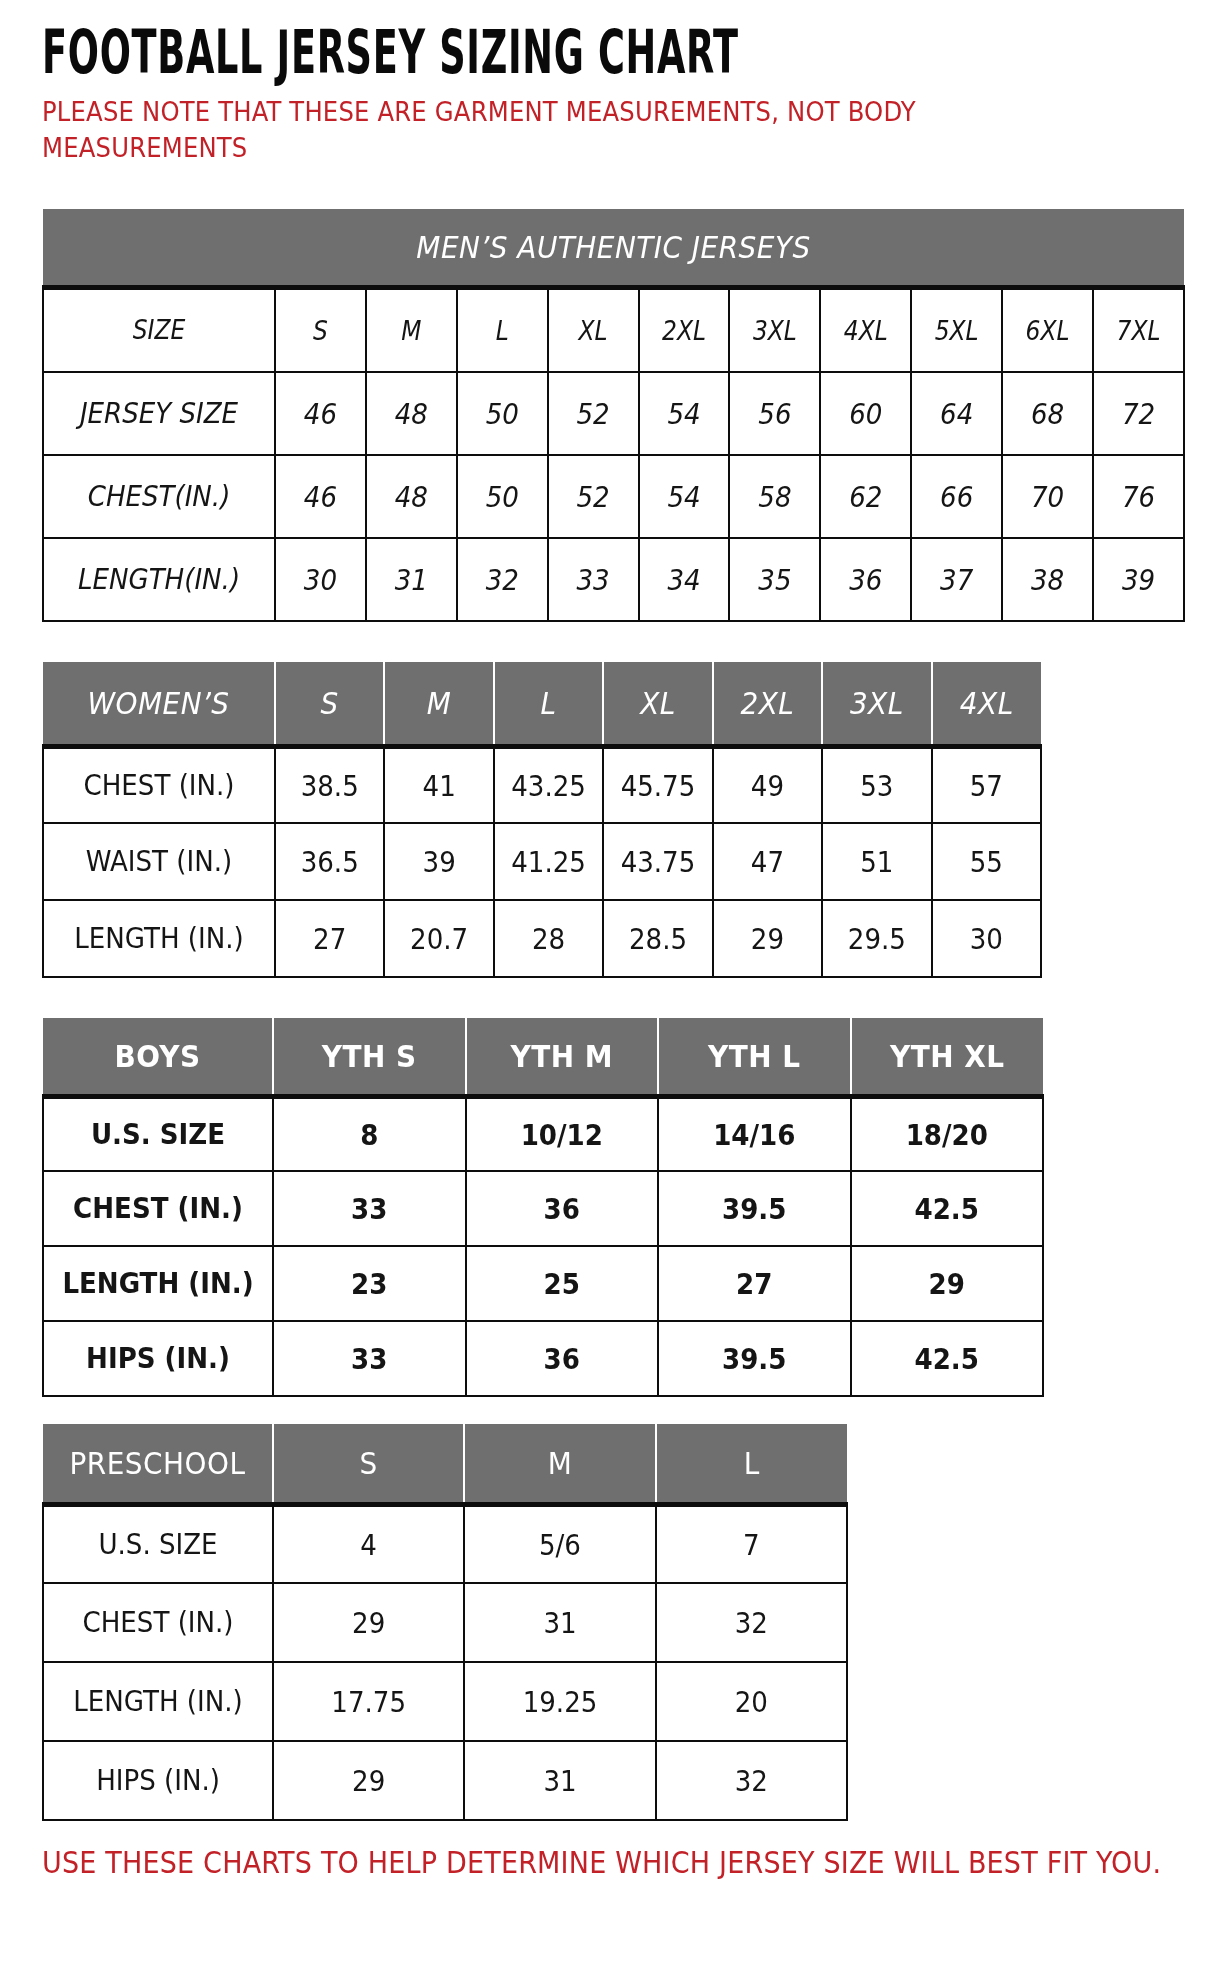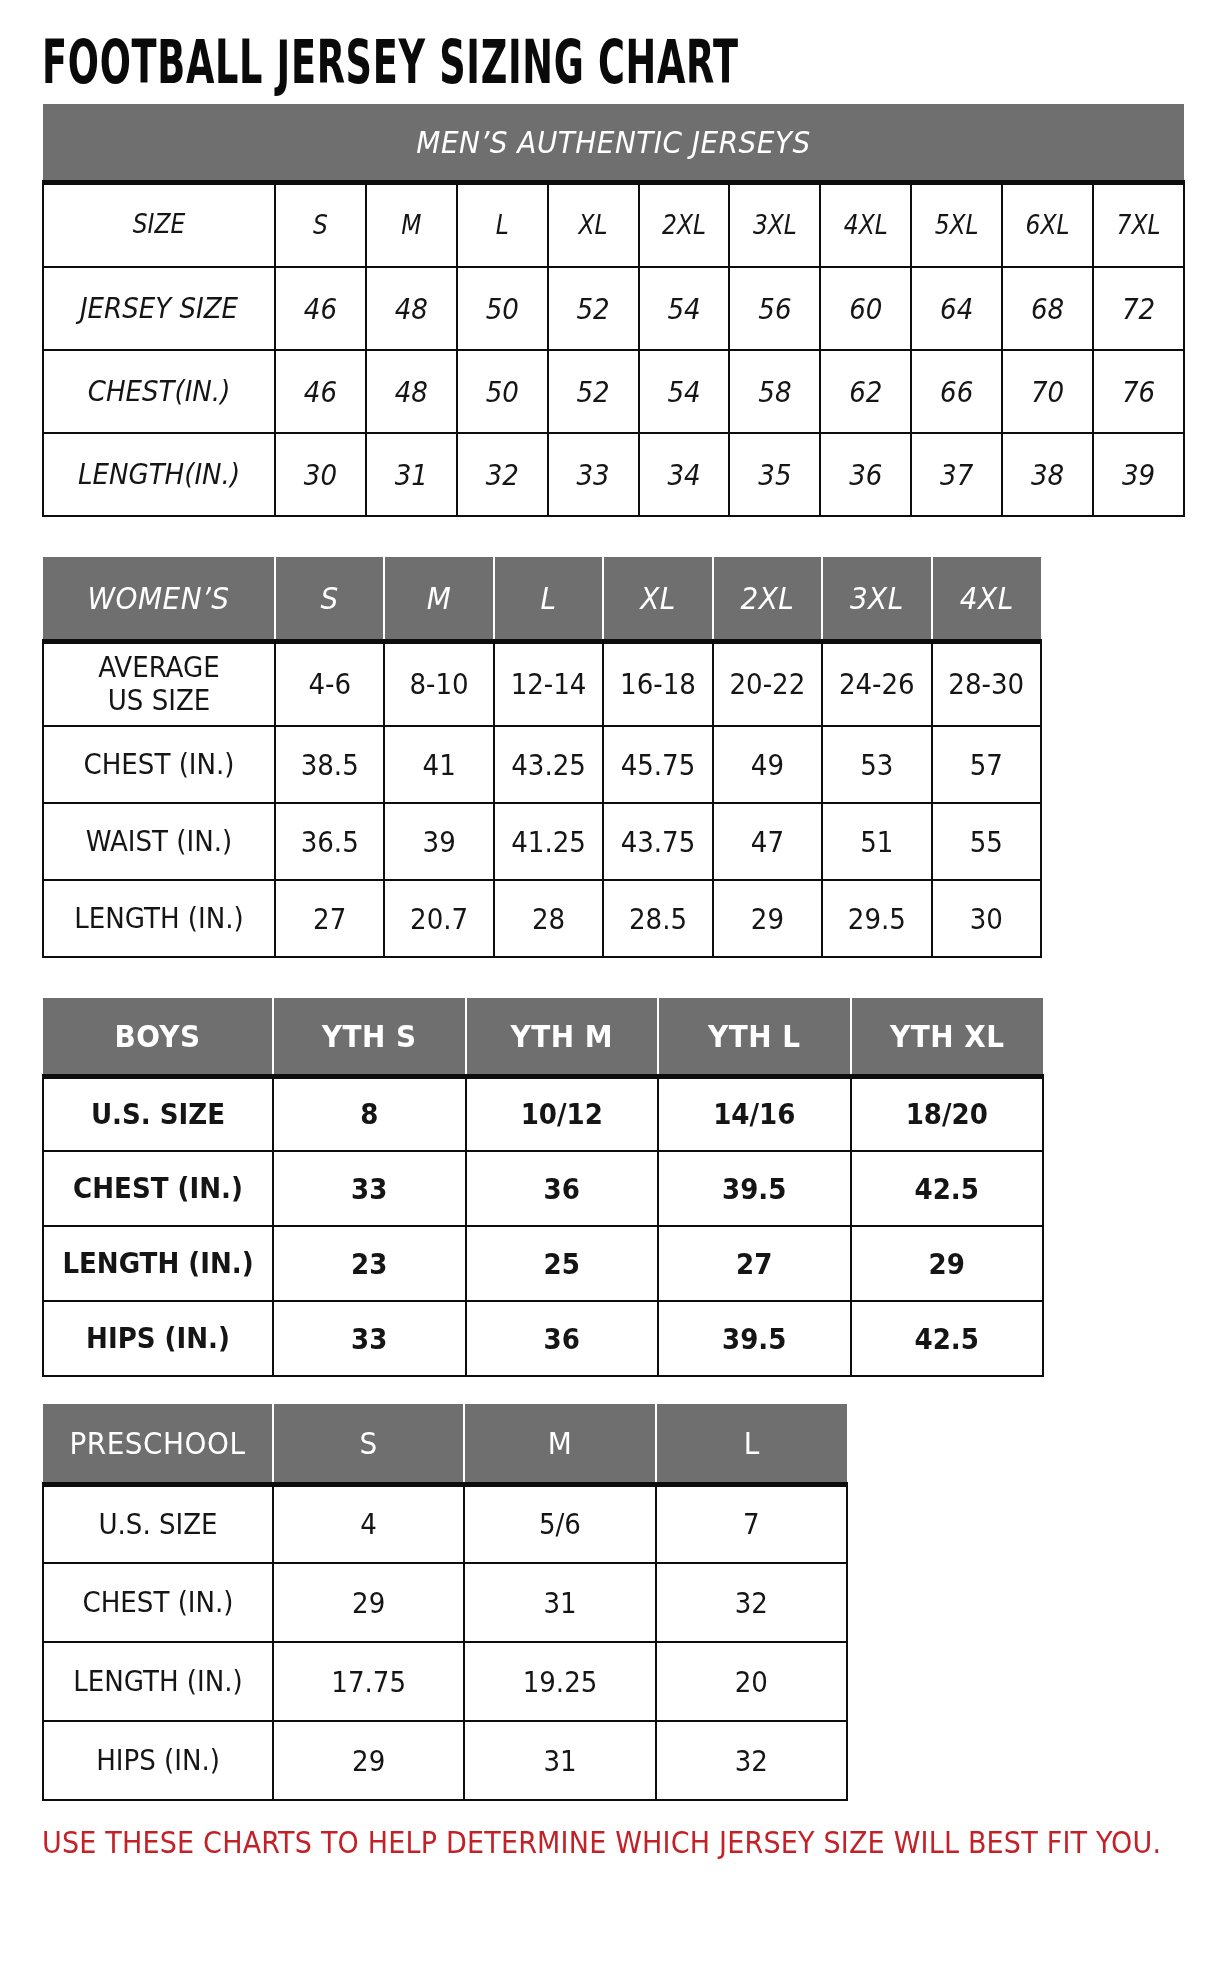--- a/index.html
+++ b/index.html
@@ -1,21 +1,21 @@
 <!DOCTYPE html>
 <html><head>
 <meta charset="utf-8">
 <style>
   html,body { margin:0; padding:0; }
   body {
     width:1220px; height:1974px; overflow:hidden; background:#ffffff;
     font-family:"DejaVu Sans Condensed","Liberation Sans","DejaVu Sans",sans-serif;
     color:#151515;
   }
-  .page { padding:24px 35px 0 42px; }
+  .page { padding:14px 35px 0 42px; }
 
   h1.page-title {
     font-size:60px; font-weight:700; line-height:1; letter-spacing:1px;
     margin:8px 0 12px 0; white-space:nowrap; color:#0a0a0a;
     transform:scaleX(0.68); transform-origin:left center;
   }
   .note {
     color:#C32128; font-size:27px; line-height:1.32; font-weight:400;
     letter-spacing:0.2px; max-width:920px; margin:0 0 44px 0;
   }
@@ -66,20 +66,21 @@
     color:#C32128; font-size:30px; font-weight:400; letter-spacing:0.2px;
     margin:24px 0 0 0; white-space:nowrap;
   }
 </style>
 </head>
 <body>
 
 <div class="page">
 
   <h1 class="page-title">FOOTBALL JERSEY SIZING CHART</h1>
+  <p class="note">PLEASE NOTE THAT THESE ARE GARMENT MEASUREMENTS, NOT BODY MEASUREMENTS</p>
 
   <table class="sizing-table mens">
     <colgroup>
         <col class="label-col">
         <col span="10">
       </colgroup>
     <tbody>
       <tr class="gray-row title-row">
         <td colspan="11" class="table-title-cell">MEN’S AUTHENTIC JERSEYS</td>
       </tr>
@@ -147,31 +148,20 @@
       <tr class="gray-row">
         <td>WOMEN’S</td>
         <td>S</td>
         <td>M</td>
         <td>L</td>
         <td>XL</td>
         <td>2XL</td>
         <td>3XL</td>
         <td>4XL</td>
       </tr>
-      <tr class="tall-row">
-        <td class="row-label">AVERAGE
-US SIZE</td>
-        <td>4-6</td>
-        <td>8-10</td>
-        <td>12-14</td>
-        <td>16-18</td>
-        <td>20-22</td>
-        <td>24-26</td>
-        <td>28-30</td>
-      </tr>
       <tr>
         <td class="row-label">CHEST (IN.)</td>
         <td>38.5</td>
         <td>41</td>
         <td>43.25</td>
         <td>45.75</td>
         <td>49</td>
         <td>53</td>
         <td>57</td>
       </tr>

